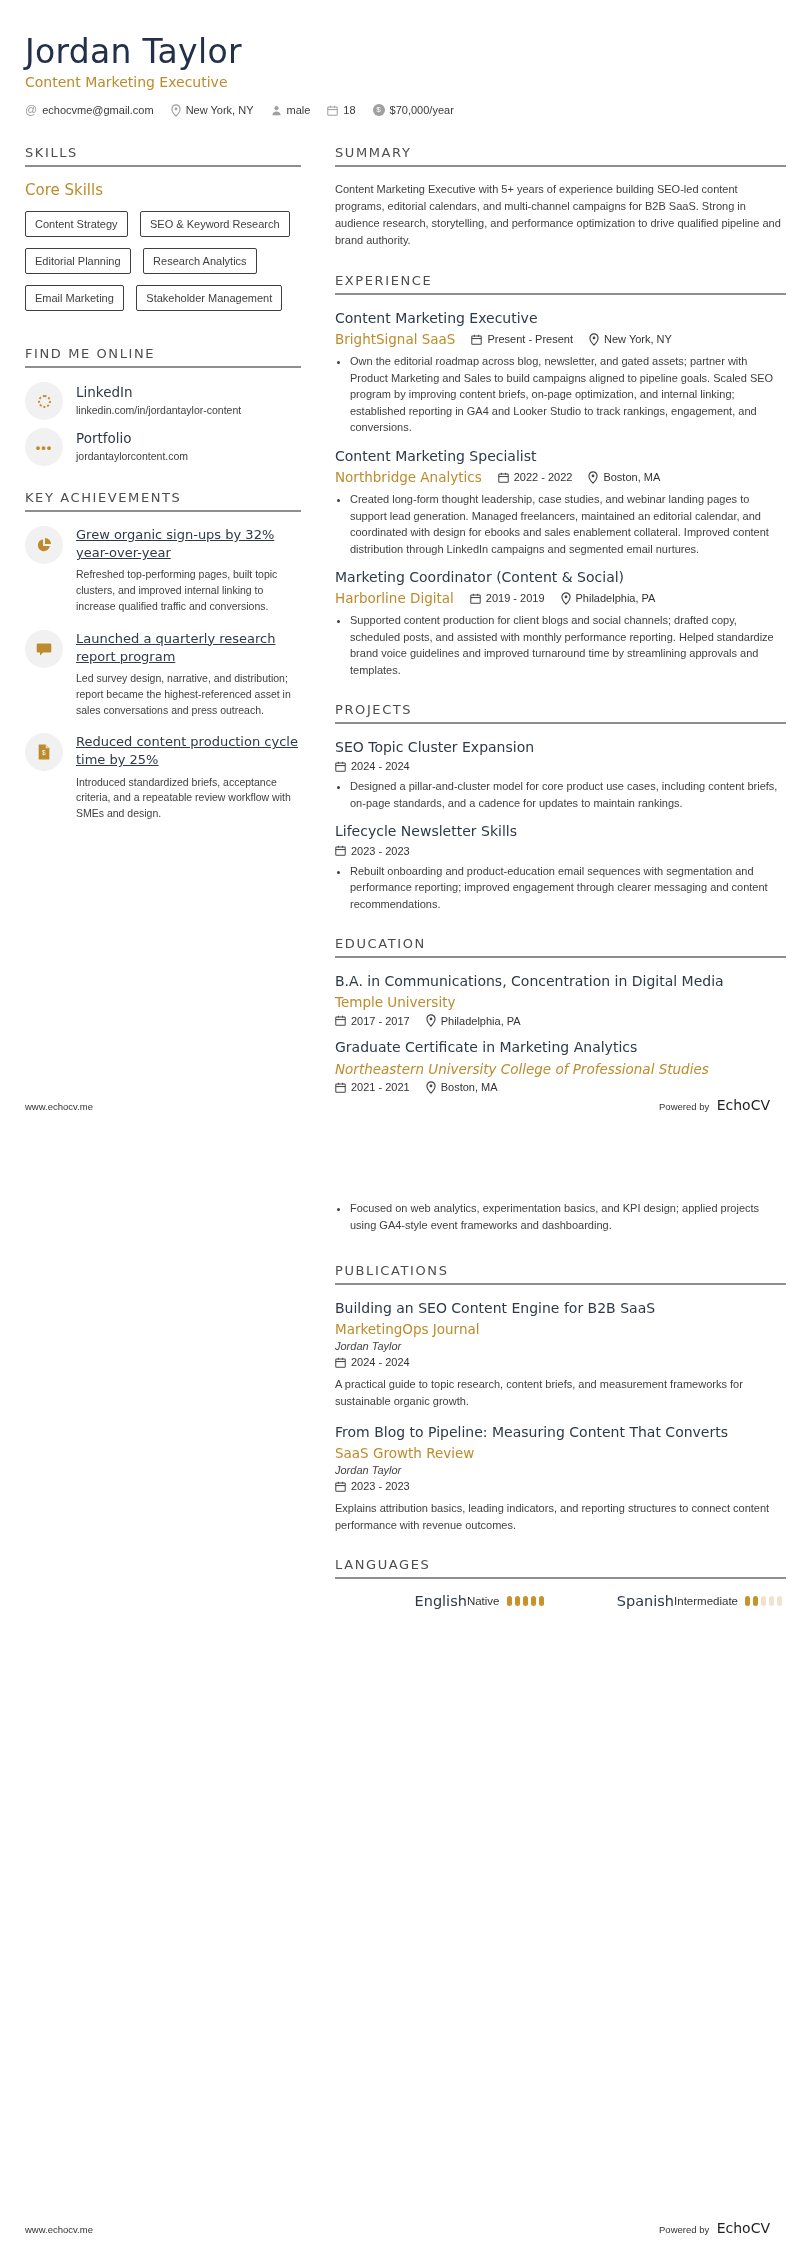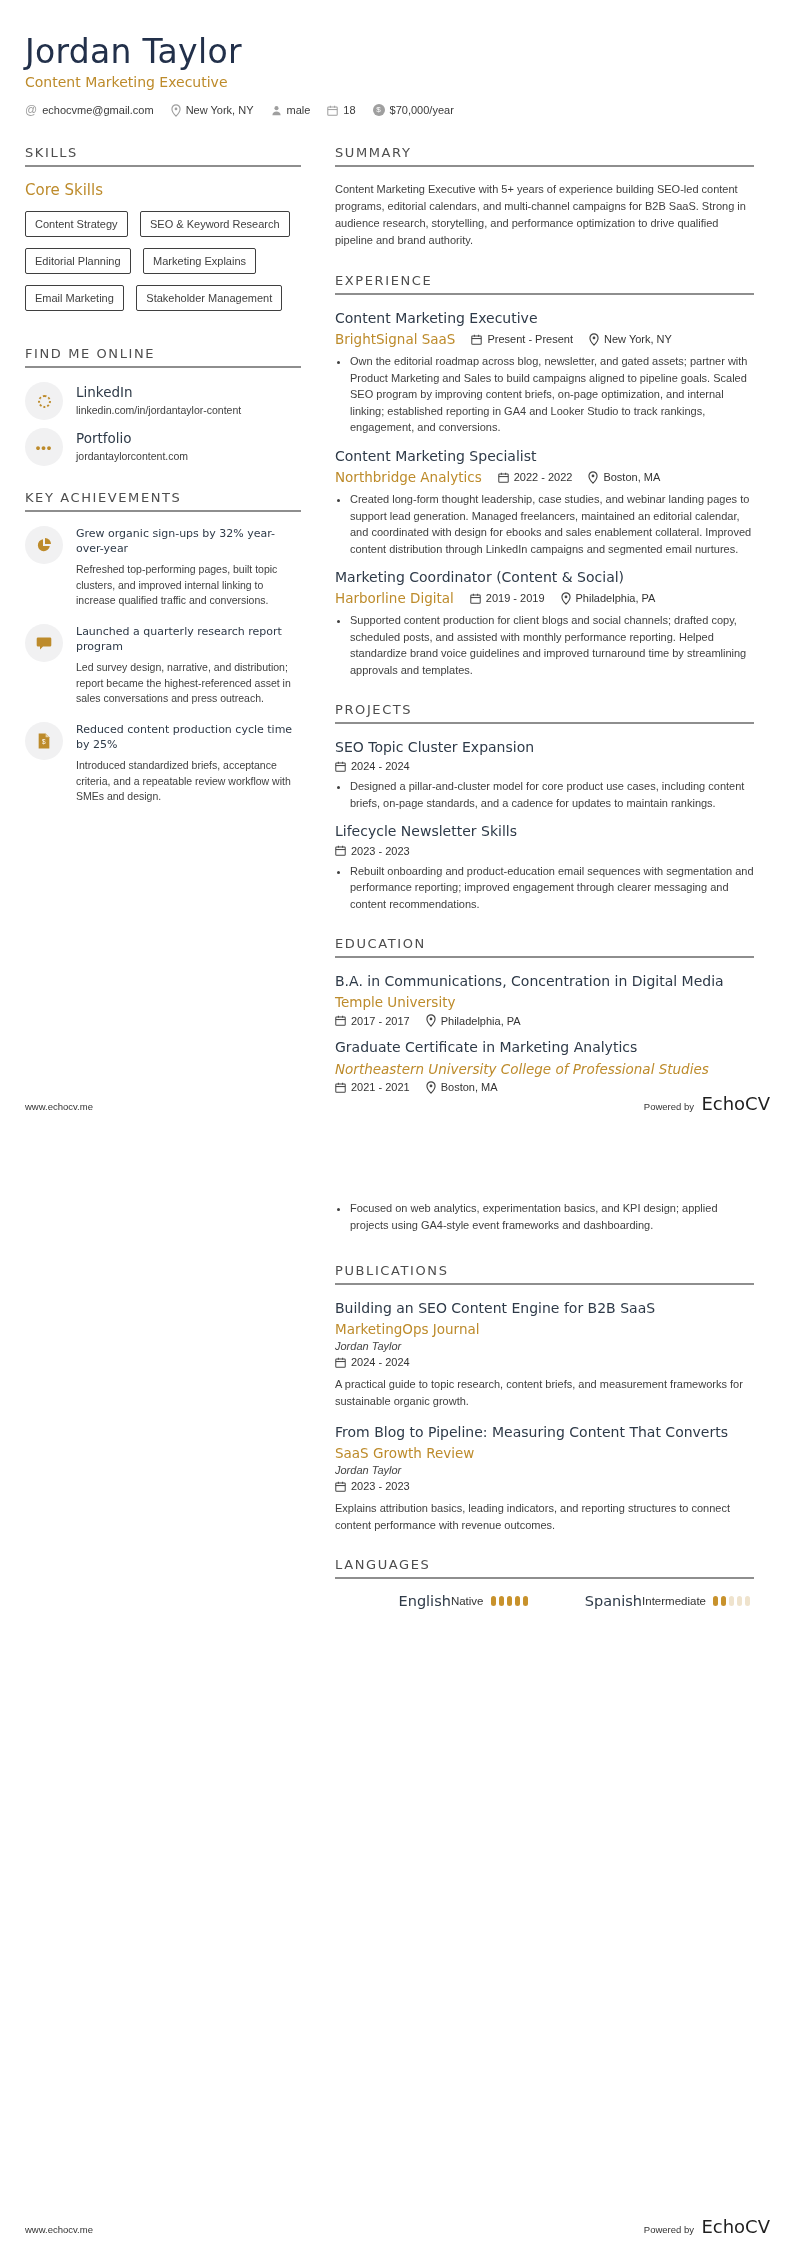--- a/index.html
+++ b/index.html
@@ -1,19 +1,19 @@
 <!DOCTYPE html>
 <html><head>
 <meta charset="utf-8">
 <style>
   * { margin:0; padding:0; box-sizing:border-box; }
   html,body { background:#ffffff; }
   body { width:794px; font-family:"Liberation Sans", sans-serif; color:#3f3f3f; }
   .page { position:relative; width:794px; height:1123px; overflow:hidden; background:#fff; }
-  .content { padding:0 40px 0 25px; }
+  .content { padding:0 8px 0 25px; }
 
   
   .header { padding-top:32px; }
   .name { font-family:"DejaVu Sans", sans-serif; font-size:33px; font-weight:500; color:#22304a; letter-spacing:.3px; }
   .title { font-family:"DejaVu Sans", sans-serif; font-size:14px; color:#bd8b2b; margin-top:3px; font-weight:500; }
   .contact { display:flex; gap:17px; align-items:center; margin-top:13px; font-size:11px; color:#3a3a3a; flex-wrap:wrap; }
   .contact-item { display:flex; align-items:center; gap:5px; }
   .icon-gray { color:#9f9f9f; display:inline-flex; align-items:center; }
   .at-glyph { font-size:12px; color:#9f9f9f; }
   .dollar-circle { width:12px; height:12px; border-radius:50%; background:#9f9f9f; color:#fff; font-size:8px; line-height:12px; text-align:center; display:inline-block; }
@@ -31,21 +31,21 @@
   .tag { display:inline-block; border:1px solid #3f3f3f; border-radius:2px; padding:6px 9px; font-size:11px; margin:0 8px 11px 0; color:#3f3f3f; }
 
   
   .icon-circle { width:38px; height:38px; border-radius:50%; background:#f1f1f2; flex:none; display:flex; align-items:center; justify-content:center; color:#bd8b2b; }
   .link-item { display:flex; gap:13px; margin-bottom:8px; align-items:center; }
   .link-name { font-family:"DejaVu Sans", sans-serif; font-size:13.5px; color:#2e3a48; margin-bottom:3px; }
   .link-url { font-size:10.5px; color:#3f3f3f; word-break:break-all; line-height:1.4; cursor:pointer; }
   .dotted-circle { width:13px; height:13px; border:2px dotted #bd8b2b; border-radius:50%; }
   .ellipsis-glyph { font-size:13px; font-weight:bold; color:#bd8b2b; letter-spacing:1px; }
   .ach { display:flex; gap:13px; margin-bottom:15px; align-items:flex-start; }
-  .ach-title { font-family:"DejaVu Sans", sans-serif; font-size:11px; color:#2e3a48; line-height:1.4; margin-bottom:5px; font-weight:500; }
+  .ach-title { font-family:"DejaVu Sans", sans-serif; font-size:13px; color:#2e3a48; line-height:1.4; margin-bottom:5px; font-weight:500;text-decoration:underline; }
   .ach-desc { font-size:10.5px; line-height:1.5; color:#3f3f3f; }
 
   
   .summary-text { font-size:11px; line-height:1.55; color:#3f3f3f; }
   .entry { margin-bottom:11px; }
   .entry-title { font-family:"DejaVu Sans", sans-serif; font-size:14px; color:#2e3a48; font-weight:500; margin-bottom:4px; line-height:1.3; }
   .entry-meta { display:flex; align-items:center; gap:16px; margin-bottom:6px; flex-wrap:wrap; }
   .company { font-family:"DejaVu Sans", sans-serif; font-size:13.5px; color:#bd8b2b; font-weight:500; }
   .meta-item { display:flex; align-items:center; gap:5px; font-size:11px; color:#333; }
   .meta-icon { color:#444; display:inline-flex; }
@@ -64,21 +64,21 @@
   .lang-name { font-family:"DejaVu Sans", sans-serif; font-size:14.5px; color:#2e3a48; }
   .lang-level { display:flex; align-items:center; gap:7px; font-size:11.5px; color:#333; }
   .dots { display:flex; gap:3px; }
   .dot { width:5px; height:10px; border-radius:2.5px; background:#efe3cd; }
   .dot.filled { background:#c8922c; }
 
   
   .page-footer { position:absolute; left:25px; right:24px; bottom:9px; display:flex; justify-content:space-between; align-items:baseline; }
   .footer-url { font-size:9.5px; color:#333; cursor:pointer; }
   .powered { font-size:9.5px; color:#333; }
-  .brand { font-family:"DejaVu Sans", sans-serif; font-size:18px; color:#1f1f1f; margin-left:3px; cursor:pointer; }
+  .brand { font-family:"DejaVu Sans", sans-serif; font-size:14px; color:#1f1f1f; margin-left:3px; cursor:pointer; }
 
   .page2-pad { padding-top:77px; }
   svg { display:block; }
 </style>
 </head>
 <body>
 
 <div class="page">
   <div class="content">
 
@@ -130,21 +130,21 @@
 
       <div class="col-left">
 
         <div class="section">
           <div class="section-title">SKILLS</div>
           <div class="group-title">Core Skills</div>
           <div>
             <span class="tag">Content Strategy</span>
             <span class="tag">SEO &amp; Keyword Research</span>
             <span class="tag">Editorial Planning</span>
-            <span class="tag">Marketing Explains</span>
+            <span class="tag">Research Analytics</span>
             <span class="tag">Email Marketing</span>
             <span class="tag">Stakeholder Management</span>
           </div>
         </div>
 
         <div class="section">
           <div class="section-title">FIND ME ONLINE</div>
           <div class="link-item">
             <span class="icon-circle">
                 <span class="dotted-circle"></span>

